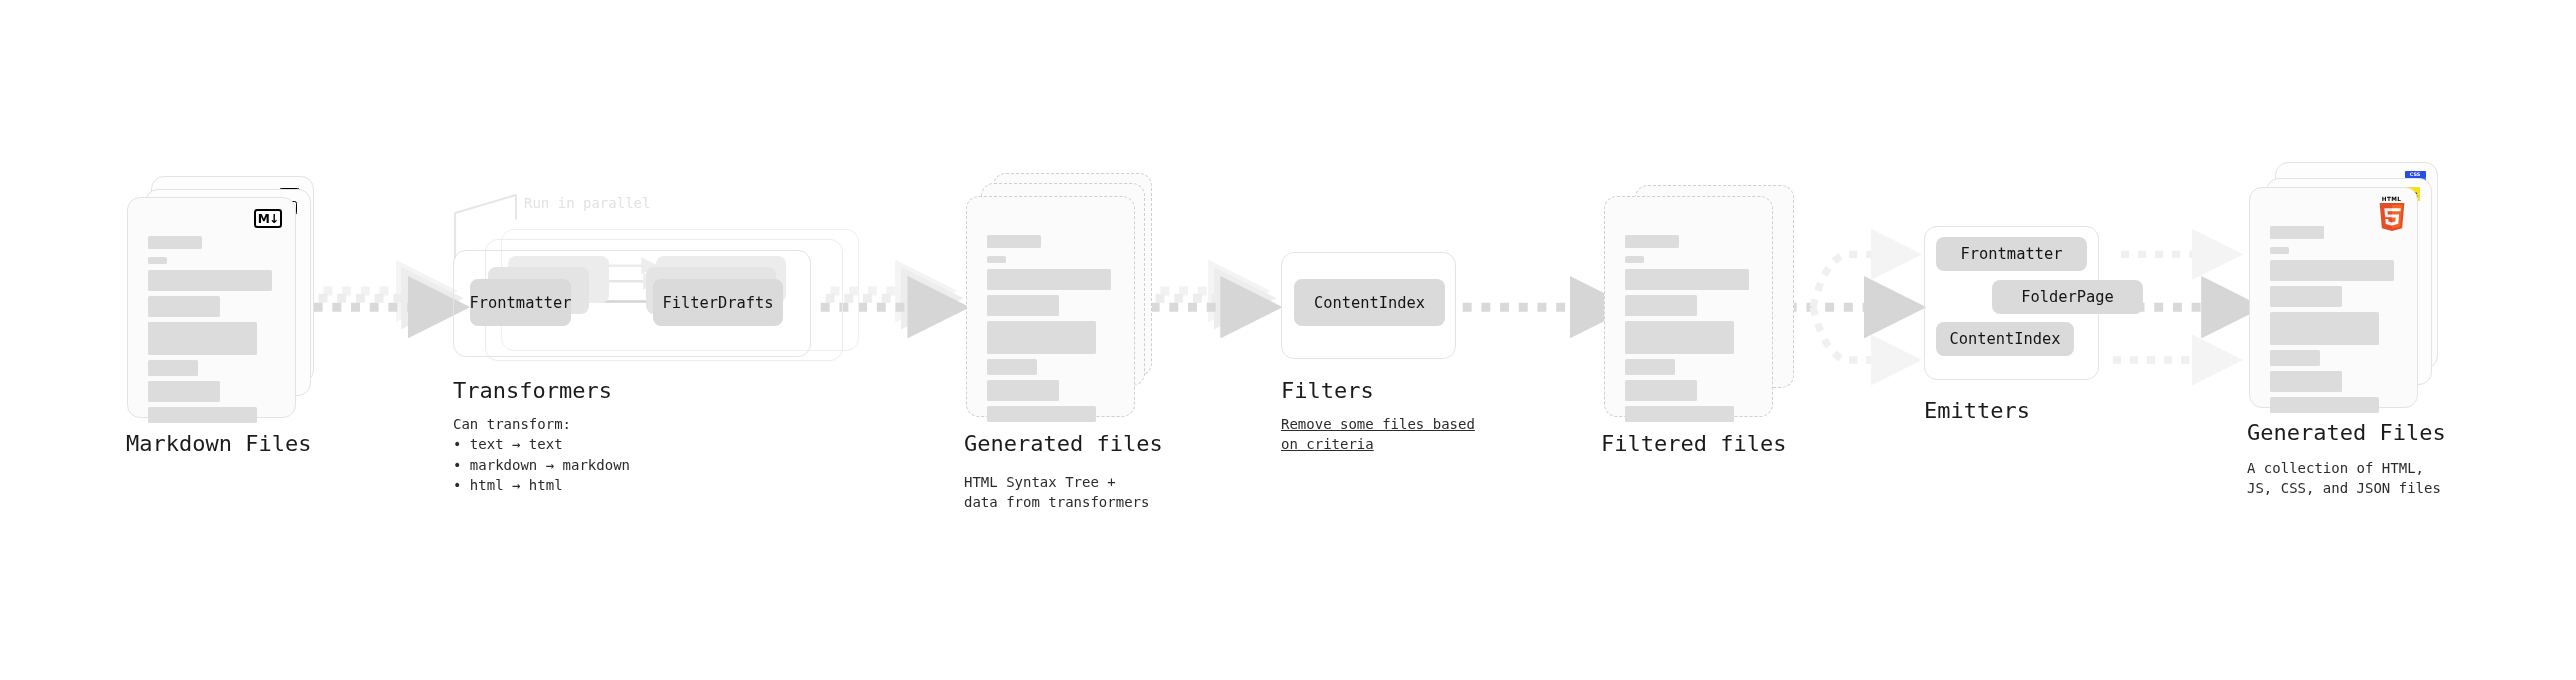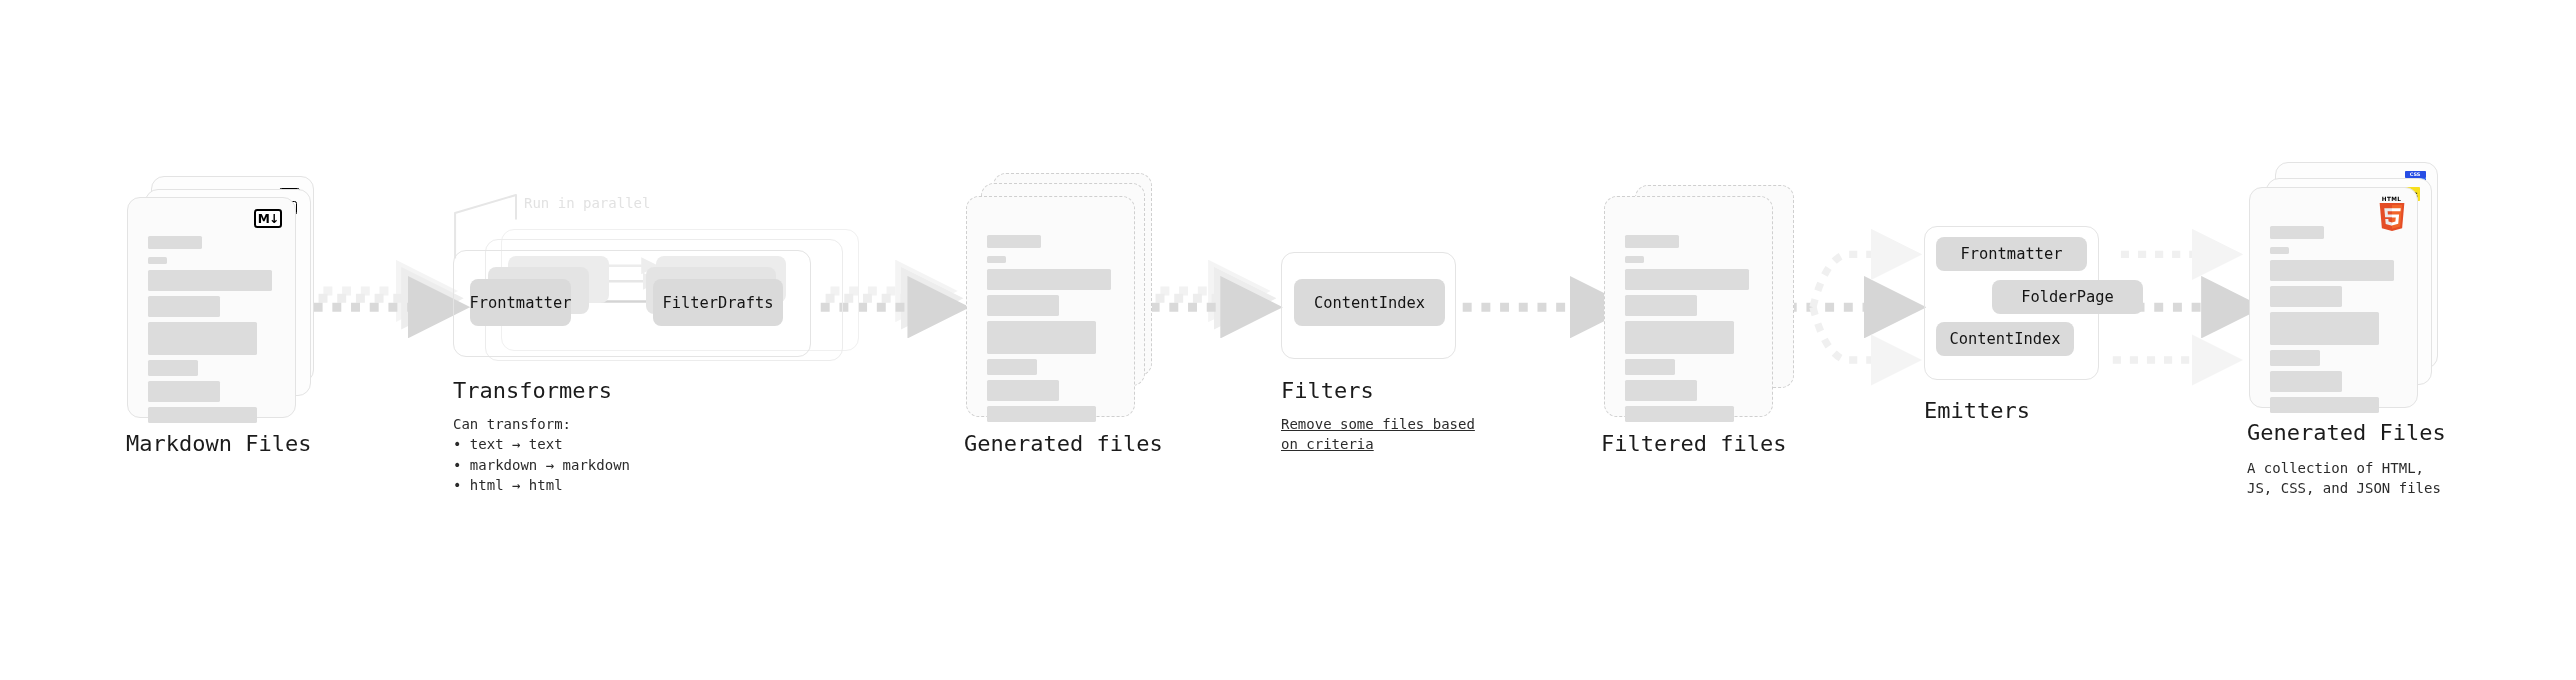--- a/index.html
+++ b/index.html
@@ -213,20 +213,22 @@
     <div class="skel" style="top:38px;  width:54px;  height:13px;"></div>
     <div class="skel" style="top:59px;  width:19.5px;  height:6.5px;"></div>
     <div class="skel" style="top:72px;  width:124px; height:21px;"></div>
     <div class="skel" style="top:98px; width:72px;  height:21px;"></div>
     <div class="skel" style="top:124px; width:109px; height:32.5px;"></div>
     <div class="skel" style="top:162px; width:50px;  height:16.3px;"></div>
     <div class="skel" style="top:183px; width:72px;  height:21px;"></div>
     <div class="skel" style="top:209px; width:109px; height:16.3px;"></div>
   </div>
   <div class="title" style="left:964px; top:431px;">Generated files</div>
+  <div class="desc" style="left:964px; top:472px;">HTML Syntax Tree +
+data from transformers</div>
 
   <div class="groupbox" style="left:1281px; top:252px; width:175px; height:107px; border-color:#e4e4e4;"></div>
   <div class="chip" style="left:1294px; top:279px; width:151px; height:47px;">ContentIndex</div>
   <div class="title" style="left:1281px; top:378px;">Filters</div>
   <div class="desc" style="left:1281px; top:414px;text-decoration:underline;">Remove some files based
 on criteria</div>
 
   <div class="doc dashed" style="left:1635px; top:185px; width:159px; height:203px;"></div>
   <div class="doc dashed" style="left:1604px; top:196px; width:169px; height:221px;">
     <div class="skel" style="top:38px;  width:54px;  height:13px;"></div>

